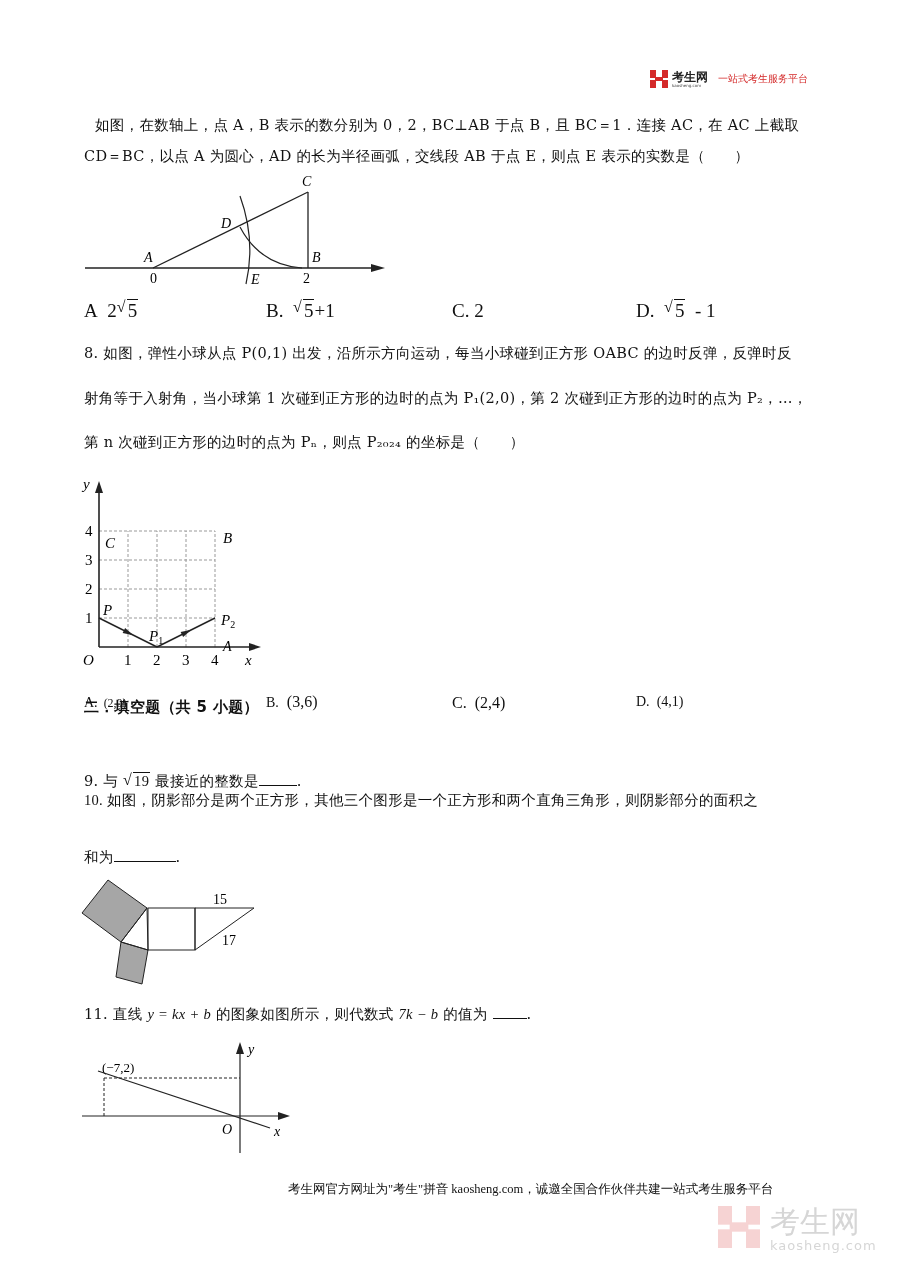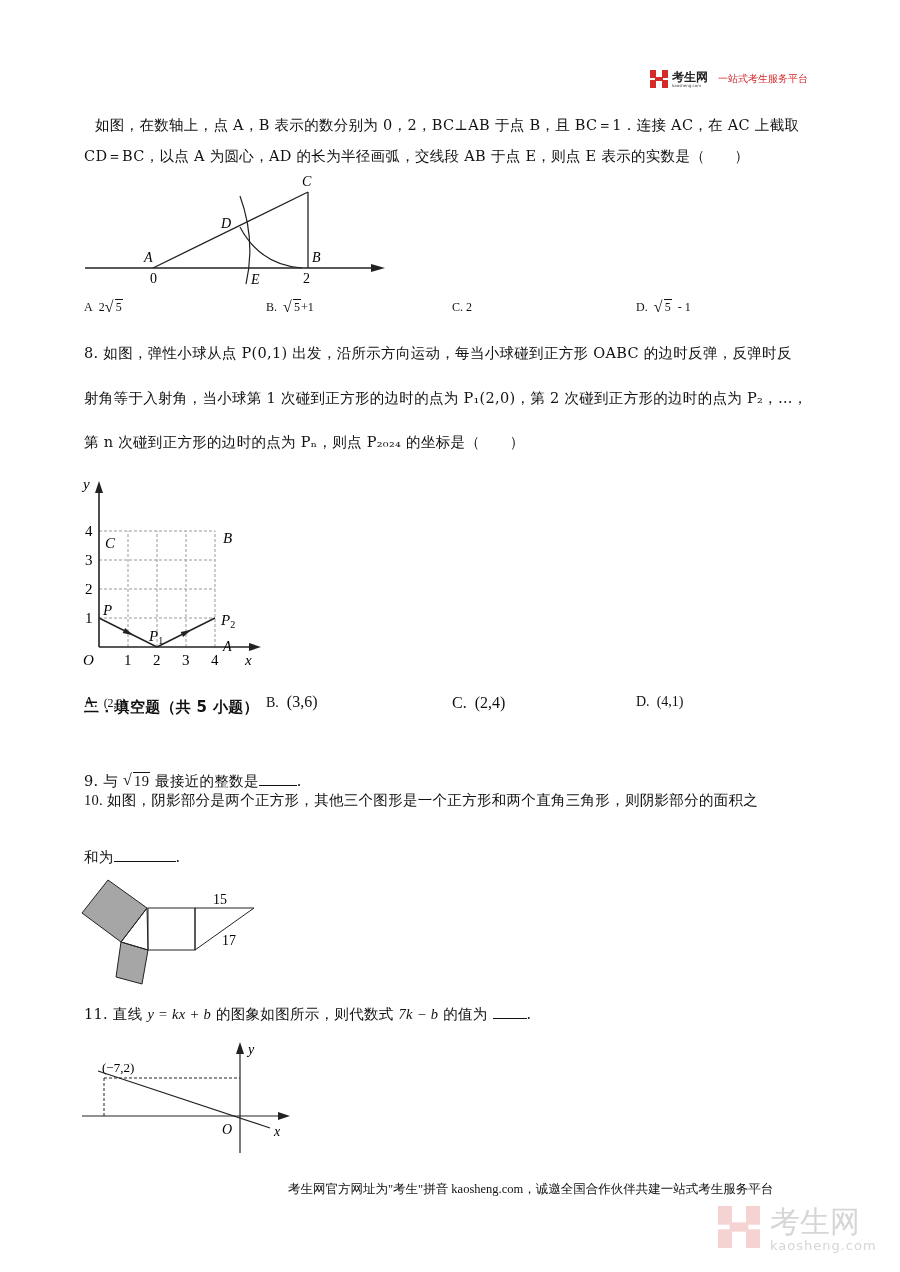--- a/index.html
+++ b/index.html
@@ -3,21 +3,21 @@
 <meta charset="utf-8">
 <style>
   html,body{margin:0;padding:0;background:#fff;}
   body{width:900px;height:1272px;position:relative;overflow:hidden;
        font-family:"DejaVu Serif","Liberation Serif",serif;color:#111;font-size:14px;}
   .abs{position:absolute;}
   .line{position:absolute;left:84px;white-space:nowrap;font-size:14.5px;letter-spacing:0.3px;}
   i{font-family:"Liberation Serif","DejaVu Serif",serif;}
   .serif{font-family:"Liberation Serif","DejaVu Serif",serif;}
   .blank{display:inline-block;border-bottom:1px solid #111;height:14px;vertical-align:baseline;}
-  .opt{position:absolute;white-space:nowrap;font-family:"Liberation Serif","DejaVu Serif",serif;font-size:12px;}
+  .opt{position:absolute;white-space:nowrap;font-family:"Liberation Serif","DejaVu Serif",serif;font-size:19px;}
   .sqrt{display:inline-block;position:relative;padding-left:10px;}
   .sqrt:before{content:"\221A";position:absolute;left:0;top:-2px;font-size:16px;}
   .sqrt .rad{border-top:1px solid #111;padding:0 1px;}
   .sec{font-family:"DejaVu Sans","Liberation Sans",sans-serif;font-weight:bold;font-size:15px;}
   
   .logo-box{position:absolute;left:650px;top:70px;display:flex;align-items:center;gap:4px;}
   .logo-mark{width:18px;height:18px;position:relative;}
   .logo-text{font-family:"DejaVu Sans",sans-serif;font-size:12px;font-weight:bold;color:#222;line-height:12px;}
   .logo-sub{font-family:"DejaVu Sans",sans-serif;font-size:4px;color:#444;line-height:5px;}
   .logo-slogan{font-family:"DejaVu Sans",sans-serif;font-size:10px;color:#d42a2a;margin-left:6px;}

